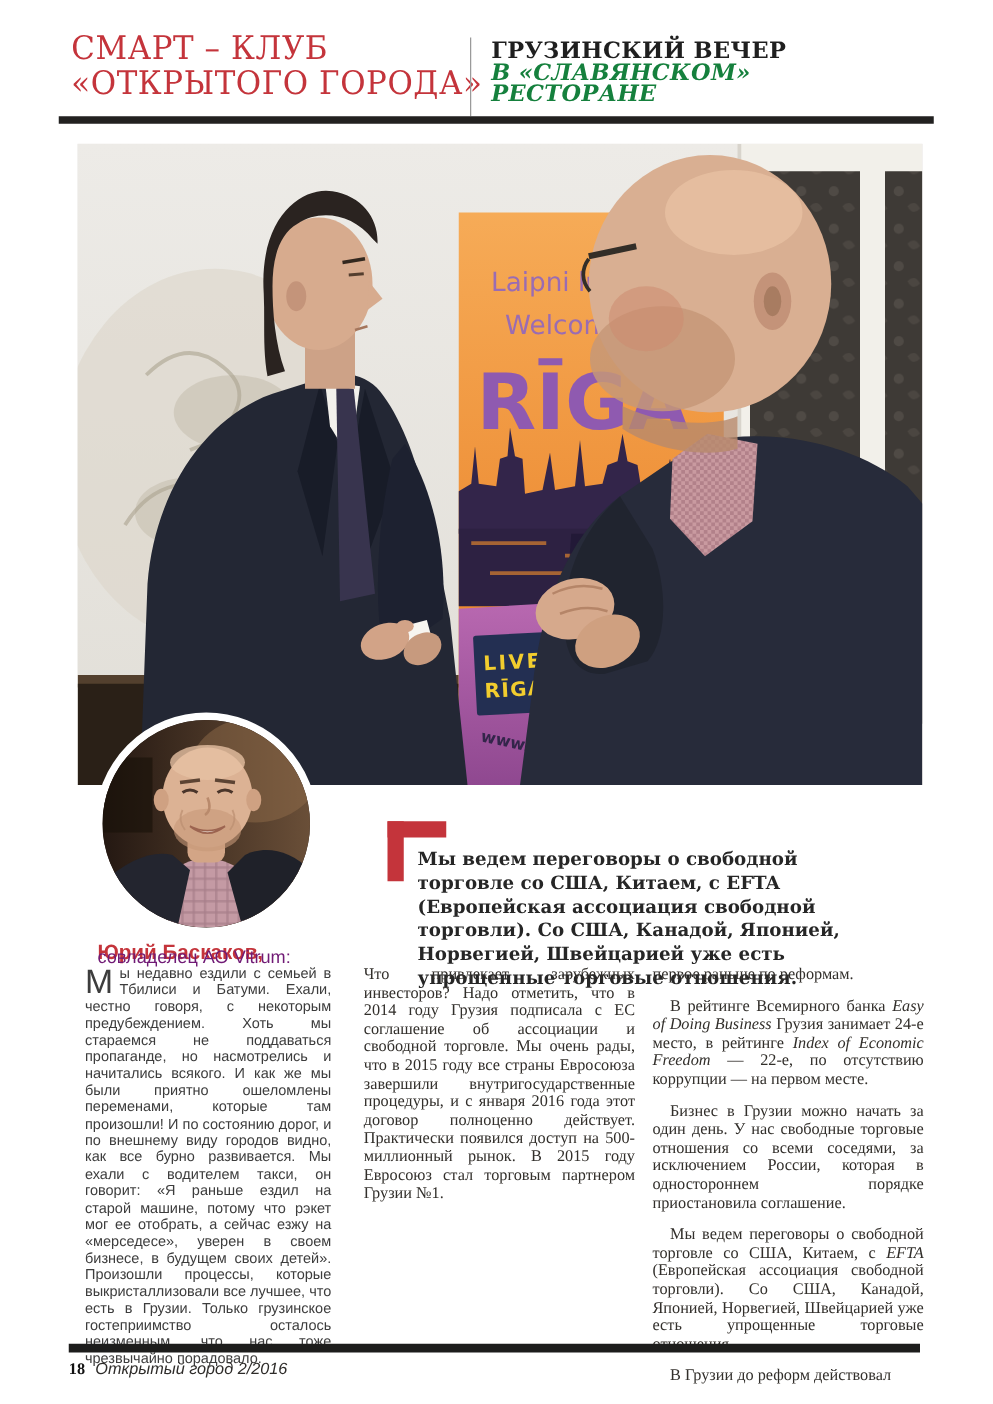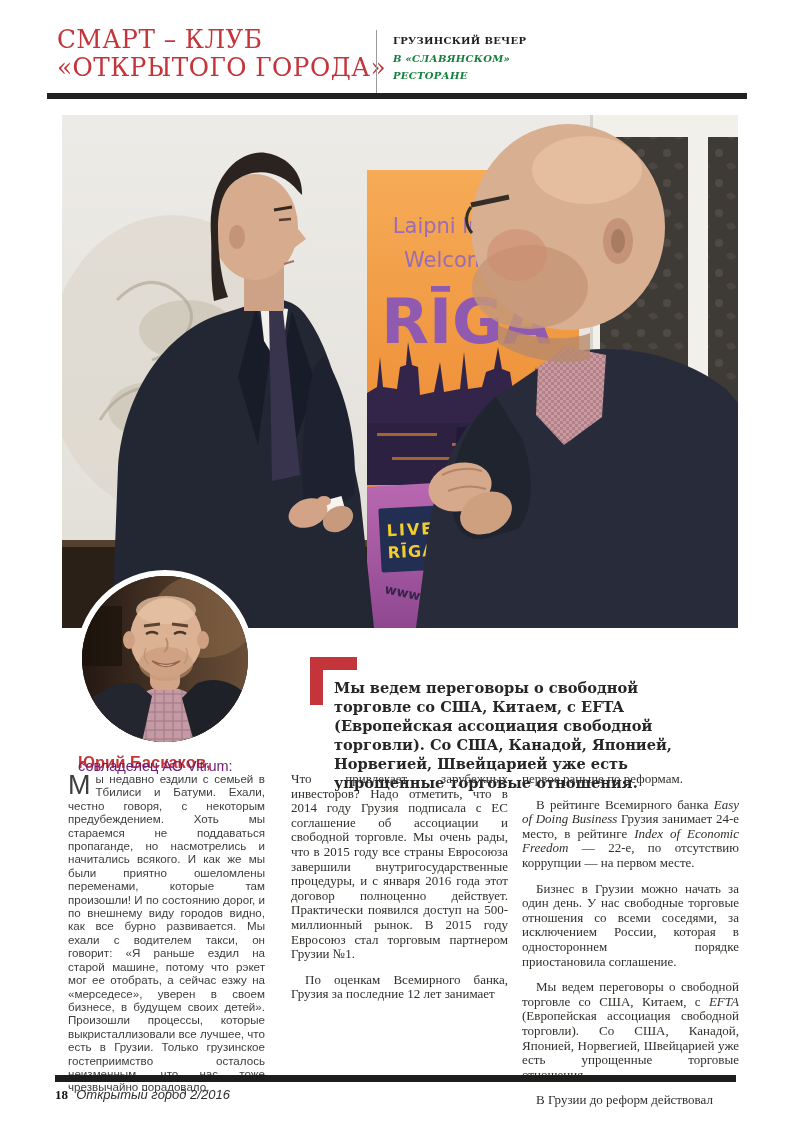--- a/index.html
+++ b/index.html
@@ -5,21 +5,21 @@
   html,body{margin:0;padding:0;background:#ffffff;}
   .page{position:relative;width:794px;height:1123px;background:#fff;overflow:hidden;
         font-family:"Liberation Serif",serif;}
 
   
   .masthead{position:absolute;left:57px;top:25px;font-family:"DejaVu Serif",serif;
             font-size:26px;line-height:28px;color:#c4343b;letter-spacing:.5px;
             transform:scaleX(.95);transform-origin:left top;white-space:nowrap;}
   .head-divider{position:absolute;left:376px;top:30px;width:1px;height:63px;background:#9a9a9a;}
   .event-title{position:absolute;left:393px;top:32px;font-family:"DejaVu Serif",serif;
-               font-weight:bold;font-size:10px;line-height:17.5px;letter-spacing:.3px;white-space:nowrap;}
+               font-weight:bold;font-size:18px;line-height:17.5px;letter-spacing:.3px;white-space:nowrap;}
   .event-title .l1{color:#1f1f1f;}
   .event-title .l2,.event-title .l3{color:#15803d;font-style:italic;}
   .header-rule{position:absolute;left:47px;top:93px;width:700px;height:6px;background:#222120;}
 
   
   .photo{position:absolute;left:62px;top:115px;width:676px;height:513px;overflow:hidden;background:#eae8e3;}
 
   
   .quote-mark{position:absolute;left:310px;top:657px;width:47px;height:48px;
               border-top:13px solid #c4343b;border-left:13px solid #c4343b;box-sizing:border-box;}
@@ -242,21 +242,20 @@
   <div class="speaker-role">совладелец АО Vitrum:</div>
 
   <div class="col col1">
     <span class="dropcap">М</span>
     <div>
         <p>ы недавно ездили с семьей в Тбилиси и Батуми. Ехали, честно говоря, с некоторым предубеждением. Хоть мы стараемся не поддаваться пропаганде, но насмотрелись и начитались всякого. И как же мы были приятно ошеломлены переменами, которые там произошли! И по состоянию дорог, и по внешнему виду городов видно, как все бурно развивается. Мы ехали с водителем такси, он говорит: «Я раньше ездил на старой машине, потому что рэкет мог ее отобрать, а сейчас езжу на «мерседесе», уверен в своем бизнесе, в будущем своих детей». Произошли процессы, которые выкристаллизовали все лучшее, что есть в Грузии. Только грузинское гостеприимство осталось неизменным, что нас тоже чрезвычайно порадовало.</p>
       </div>
   </div>
   <div class="col col2 serifcol">
       <p>Что привлекает зарубежных инвесторов? Надо отметить, что в 2014 году Грузия подписала с ЕС соглашение об ассоциации и свободной торговле. Мы очень рады, что в 2015 году все страны Евросоюза завершили внутригосударственные процедуры, и с января 2016 года этот договор полноценно действует. Практически появился доступ на 500-миллионный рынок. В 2015 году Евросоюз стал торговым партнером Грузии №1.</p>
-      <p>По оценкам Всемирного банка, Грузия за последние 12 лет занимает</p>
     </div>
   <div class="col col3 serifcol">
       <p>первое раньше по реформам.</p>
       <p>В рейтинге Всемирного банка <i>Easy of Doing Business</i> Грузия занимает 24-е место, в рейтинге <i>Index of Economic Freedom</i> — 22-е, по отсутствию коррупции — на первом месте.</p>
       <p>Бизнес в Грузии можно начать за один день. У нас свободные торговые отношения со всеми соседями, за исключением России, которая в одностороннем порядке приостановила соглашение.</p>
       <p>Мы ведем переговоры о свободной торговле со США, Китаем, с <i>EFTA</i> (Европейская ассоциация свободной торговли). Со США, Канадой, Японией, Норвегией, Швейцарией уже есть упрощенные торговые отношения.</p>
       <p>В Грузии до реформ действовал</p>
     </div>
 
   <div class="footer-rule"></div>

